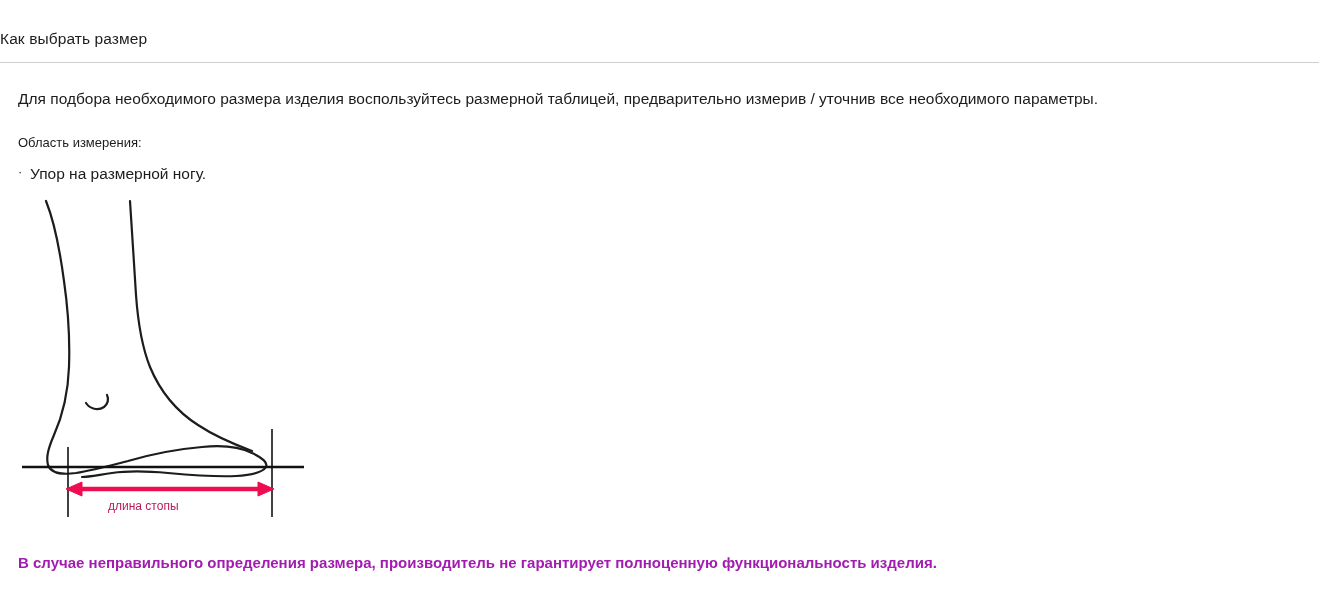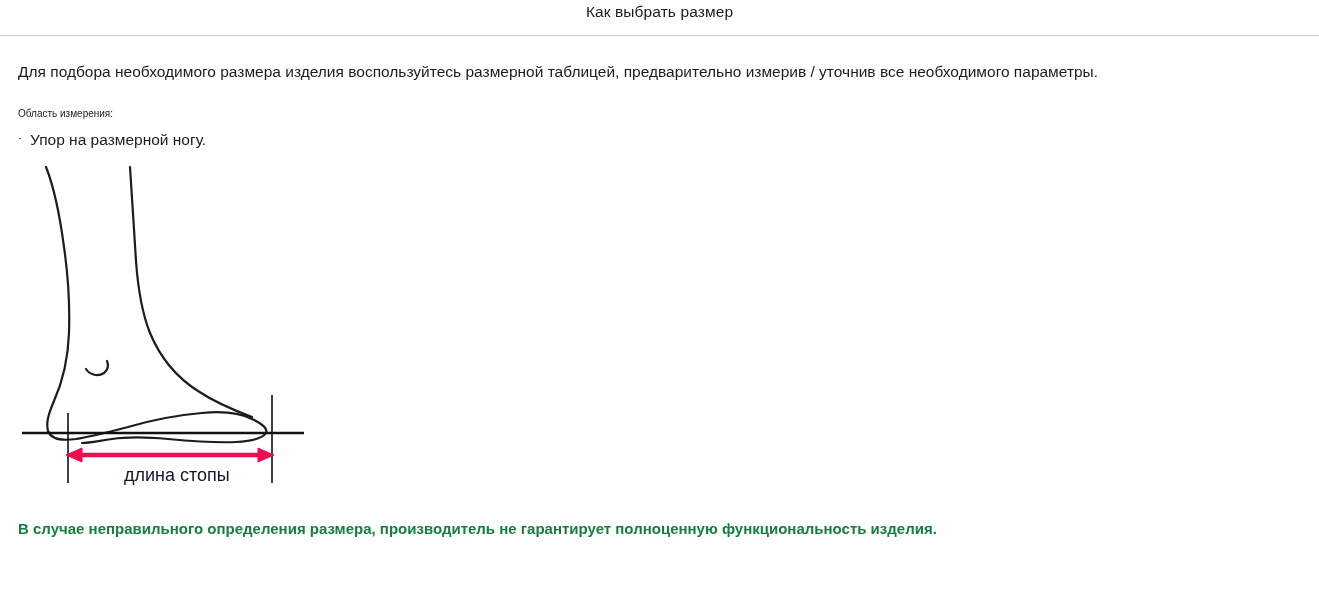--- a/index.html
+++ b/index.html
@@ -16,22 +16,22 @@
     overflow: hidden;
   }
   .page {
     width: 1319px;
     height: 609px;
     position: relative;
     box-sizing: border-box;
   }
   .header {
     width: 100%;
-    text-align: center;
-    padding-top: 3px;
+    text-align: left;
+    padding-top: 30px;
     padding-bottom: 14px;
   }
   .header-title {
     font-size: 15.5px;
     color: #1c1c1c;
     letter-spacing: 0.1px;
   }
   .divider {
     width: 100%;
     height: 1px;
@@ -41,21 +41,21 @@
     padding: 0 18px;
   }
   .intro {
     font-size: 15.5px;
     color: #1c1c1c;
     margin-top: 26px;
     line-height: 1.3;
     white-space: nowrap;
   }
   .subhead {
-    font-size: 10px;
+    font-size: 13px;
     color: #1c1c1c;
     margin-top: 26px;
   }
   .bullet-list {
     margin: 7px 0 0 0;
     padding: 0;
     list-style: none;
   }
   .bullet-item {
     font-size: 15.5px;
@@ -76,29 +76,29 @@
     margin-left: 2px;
     width: 320px;
     height: 340px;
     position: relative;
   }
   .figure svg {
     display: block;
   }
   .caption {
     position: absolute;
-    left: 104px;
+    left: 88px;
     top: 300px;
-    font-size: 18px;
-    color: #0f172a;
+    font-size: 12px;
+    color: #be185d;
   }
   .footnote {
     font-size: 15px;
     font-weight: bold;
-    color: #15803d;
+    color: #a21caf;
     white-space: nowrap;
   }
 </style>
 </head>
 <body>
 
 <div class="page">
 
   <div class="header">
     <div class="header-title">Как выбрать размер</div>

